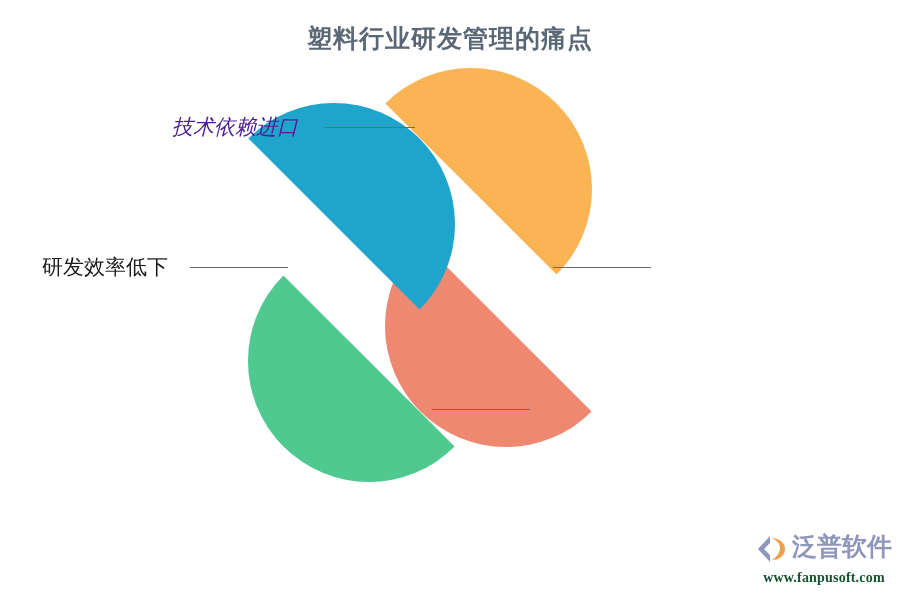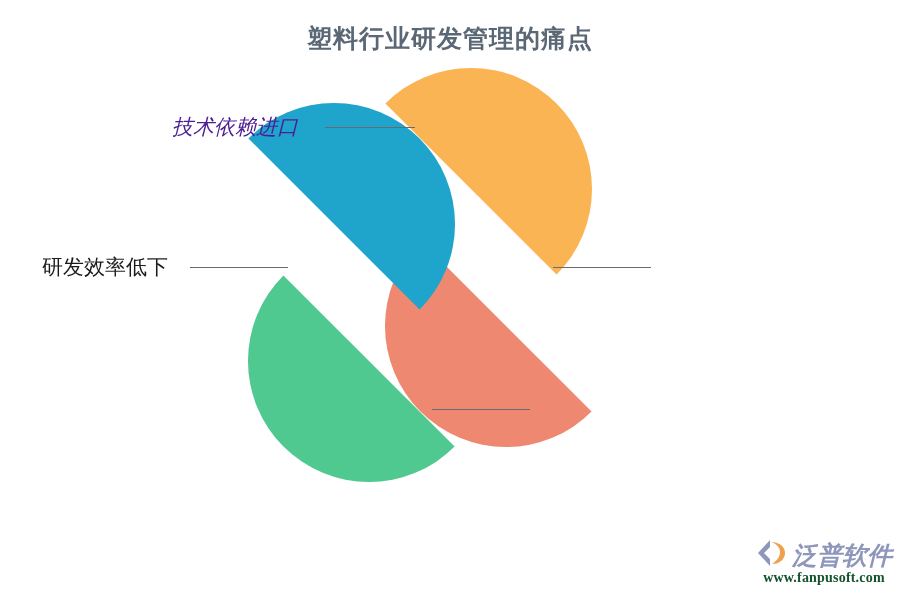--- a/index.html
+++ b/index.html
@@ -65,23 +65,22 @@
   
   #logo {
     position: absolute;
     left: 756px;
     top: 534px;
     width: 136px;
     height: 56px;
   }
   #logo-row {
     display: flex;
-    align-items: flex-end;
+    align-items: flex-start;
     height: 34px;
-    font-style: italic;
   }
   #logo-mark {
     width: 32px;
     height: 30px;
     flex: 0 0 auto;
     margin-right: 4px;
   }
   #logo-text {
     font-size: 25px;
     font-weight: bold;

